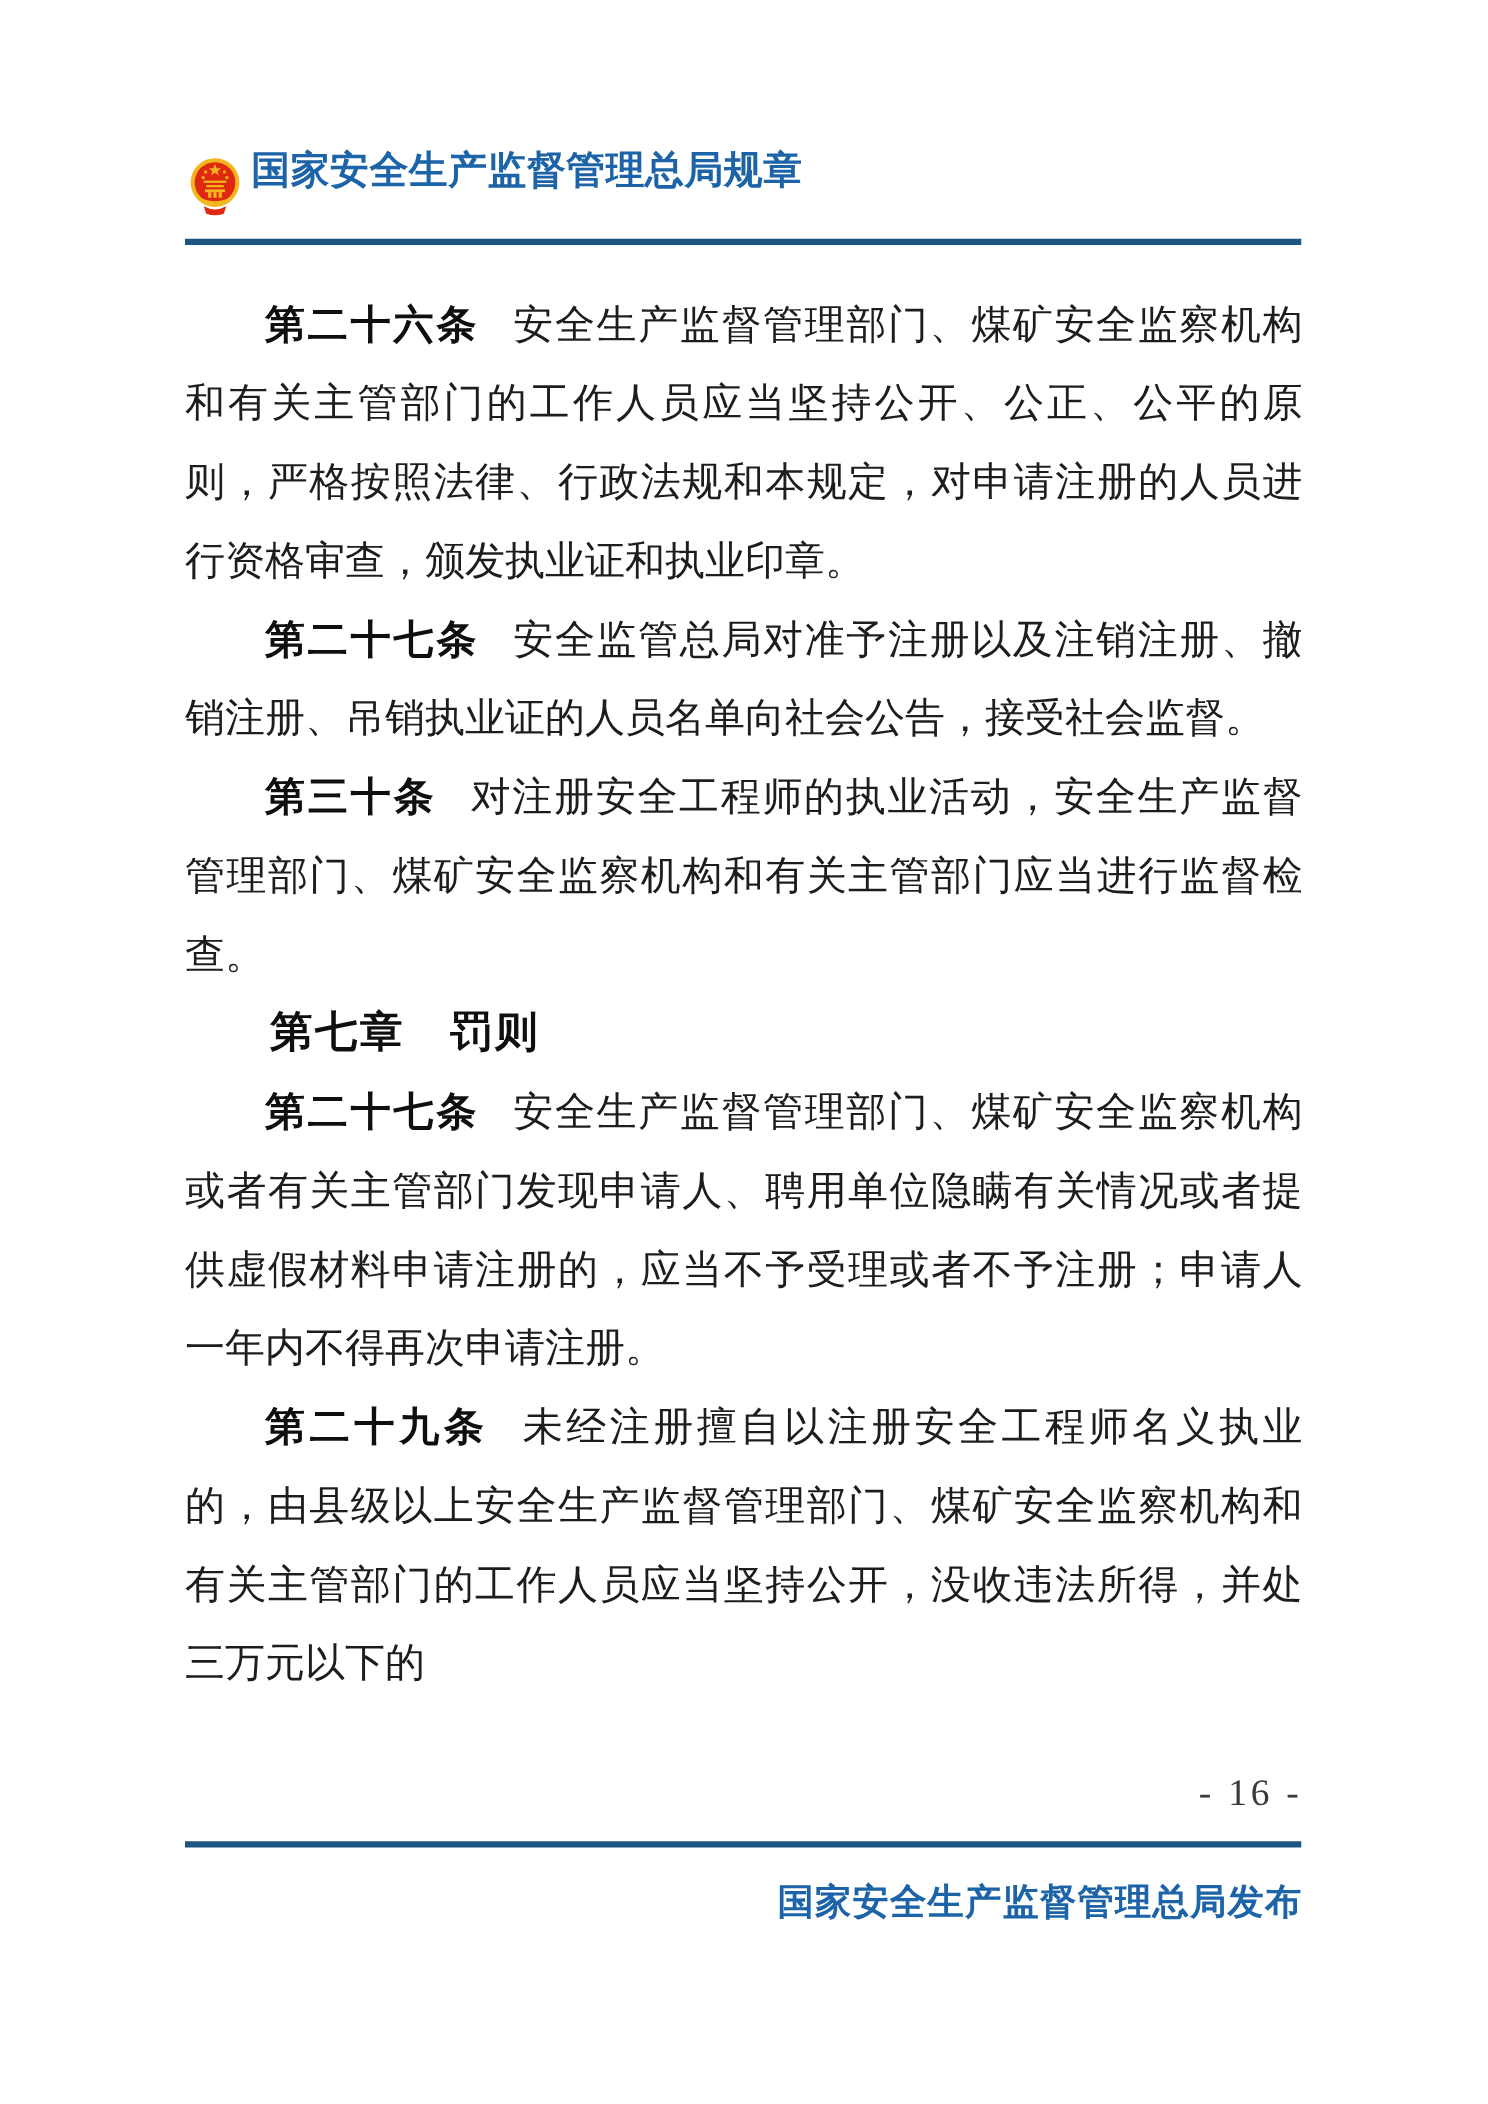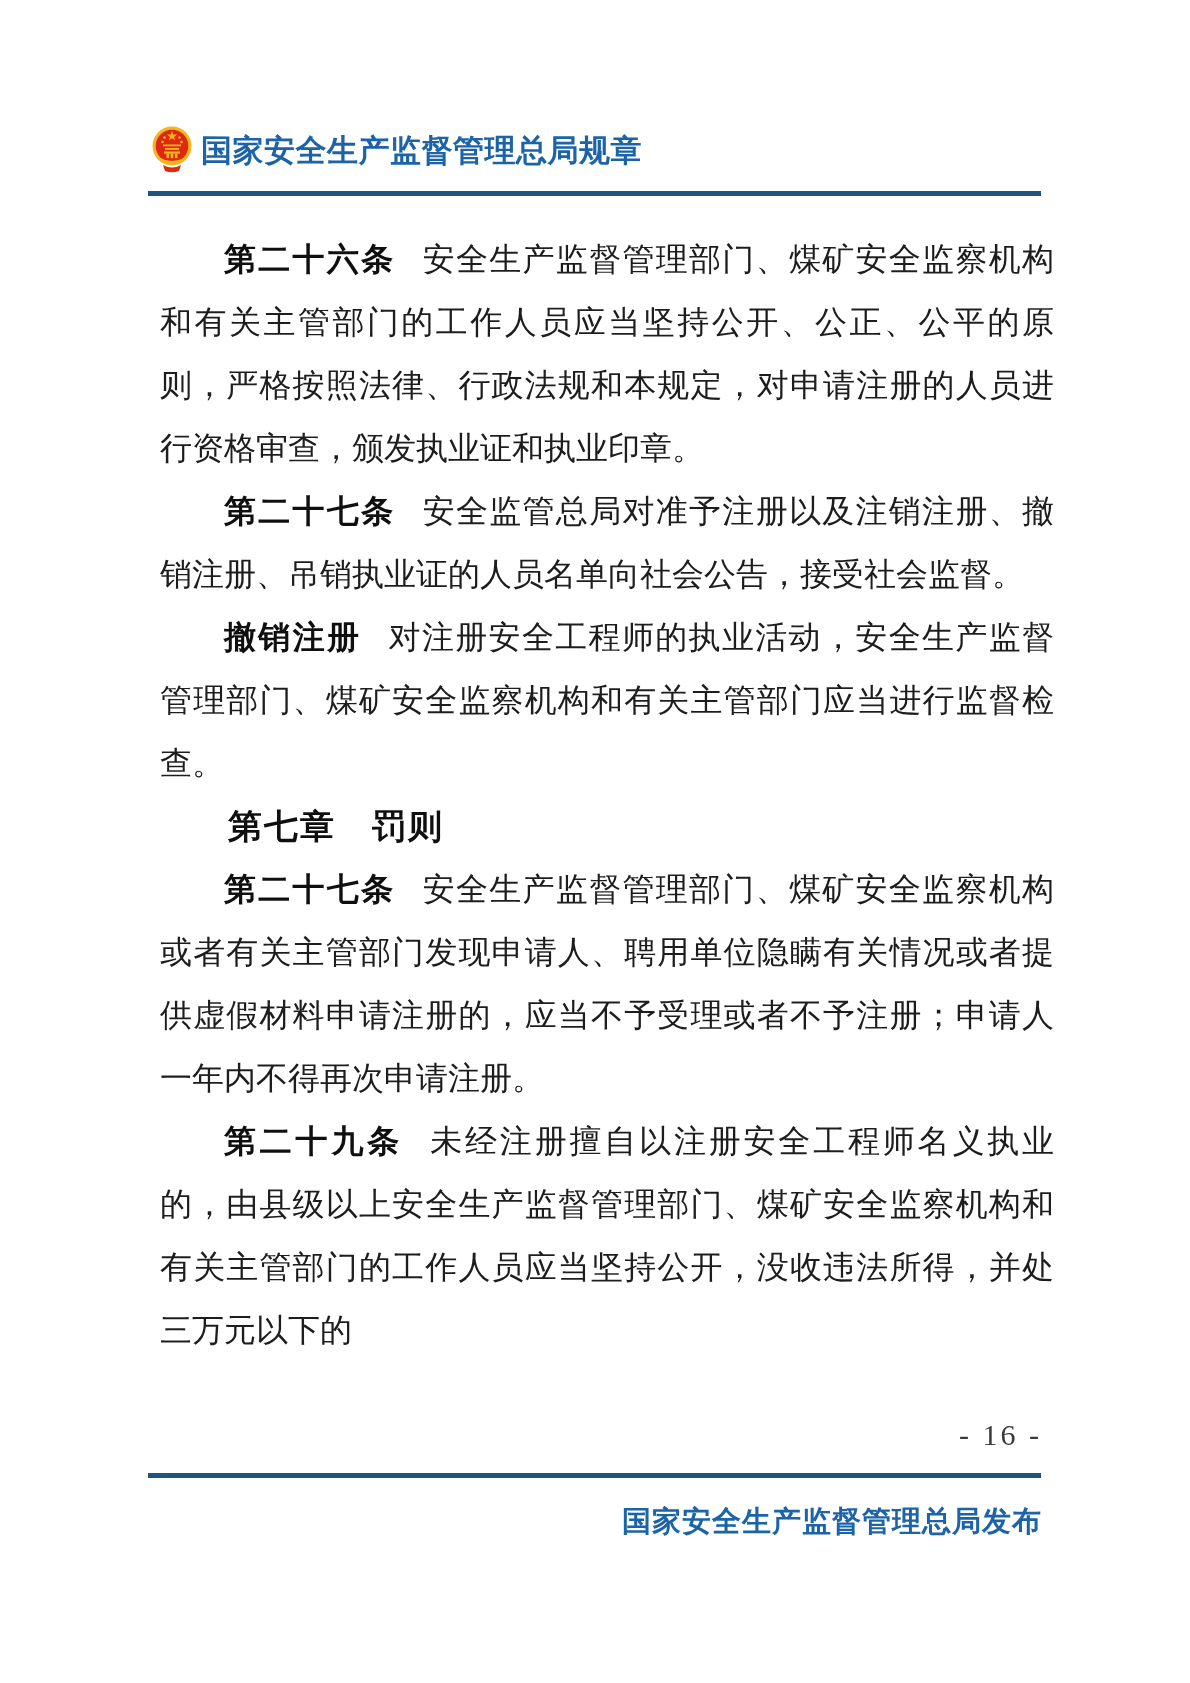--- a/index.html
+++ b/index.html
@@ -17,21 +17,21 @@
   .header-emblem {
     position: absolute;
     left: 152px;
     top: 125px;
     width: 40px;
     height: 48px;
   }
   .header-title {
     position: absolute;
     left: 201px;
-    top: 129px;
+    top: 114px;
     font-size: 31px;
     line-height: 44px;
     font-weight: bold;
     color: #1C63A8;
     letter-spacing: 0.5px;
     white-space: nowrap;
     font-family: "Liberation Serif", "DejaVu Serif", serif;
   }
   .header-rule {
     position: absolute;
@@ -45,21 +45,20 @@
   .doc-body {
     position: absolute;
     left: 148px;
     top: 228px;
     width: 894px;
     font-size: 32px;
     line-height: 63px;
     color: #1d1d1d;
     text-align: justify;
     text-justify: inter-ideograph;
-    margin-left: 12px;
   }
   .doc-body p.article {
     text-indent: 2em;
     margin: 0;
   }
   .art-num {
     font-weight: bold;
     color: #0f0f0f;
     font-family: "Liberation Sans", "DejaVu Sans", sans-serif;
     margin-right: 0.85em;
@@ -136,21 +135,21 @@
 
     <p class="article">
       <span class="art-num">第二十六条</span><span>安全生产监督管理部门、煤矿安全监察机构和有关主管部门的工作人员应当坚持公开、公正、公平的原则，严格按照法律、行政法规和本规定，对申请注册的人员进行资格审查，颁发执业证和执业印章。</span>
     </p>
 
     <p class="article">
       <span class="art-num">第二十七条</span><span>安全监管总局对准予注册以及注销注册、撤销注册、吊销执业证的人员名单向社会公告，接受社会监督。</span>
     </p>
 
     <p class="article">
-      <span class="art-num">撤销注册</span><span>对注册安全工程师的执业活动，安全生产监督管理部门、煤矿安全监察机构和有关主管部门应当进行监督检查。</span>
+      <span class="art-num">第三十条</span><span>对注册安全工程师的执业活动，安全生产监督管理部门、煤矿安全监察机构和有关主管部门应当进行监督检查。</span>
     </p>
 
     <p class="article chapter-heading">第七章　罚则</p>
 
     <p class="article">
       <span class="art-num">第二十七条</span><span>安全生产监督管理部门、煤矿安全监察机构或者有关主管部门发现申请人、聘用单位隐瞒有关情况或者提供虚假材料申请注册的，应当不予受理或者不予注册；申请人一年内不得再次申请注册。</span>
     </p>
 
     <p class="article">
       <span class="art-num">第二十九条</span><span>未经注册擅自以注册安全工程师名义执业的，由县级以上安全生产监督管理部门、煤矿安全监察机构和有关主管部门的工作人员应当坚持公开，没收违法所得，并处三万元以下的</span>

